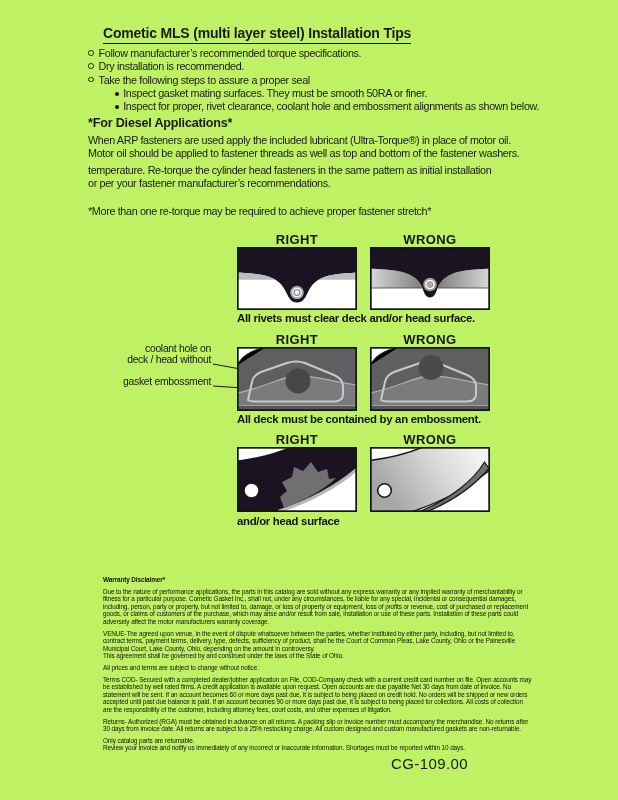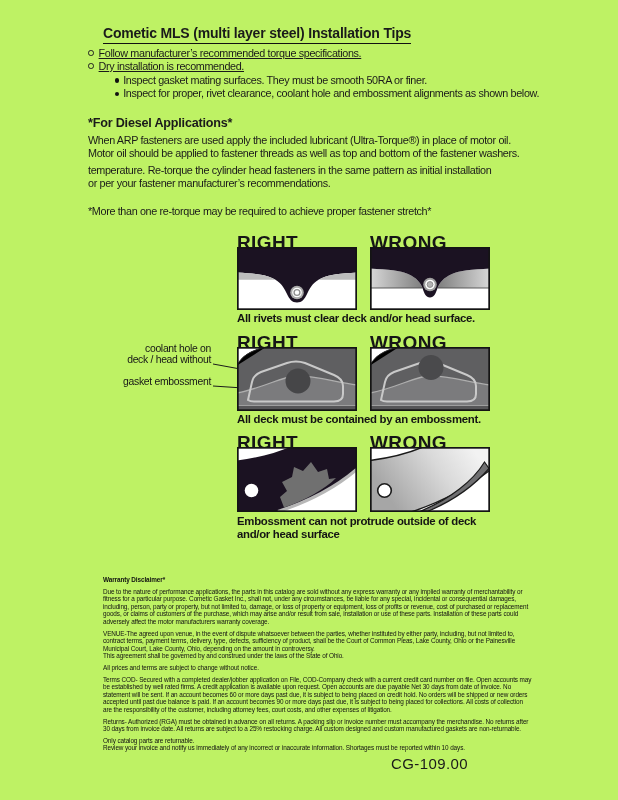--- a/index.html
+++ b/index.html
@@ -8,28 +8,28 @@
     font-family:"Liberation Sans","DejaVu Sans",sans-serif;color:#1a1a1a;
     overflow:hidden;margin:0 auto;
   }
   .abs{position:absolute;}
   .title{
     left:103px;top:25px;font-size:14px;font-weight:bold;letter-spacing:-0.2px;
     padding-bottom:2px;border-bottom:1.6px solid #111;white-space:nowrap;
   }
   .body-txt{font-size:10.8px;letter-spacing:-0.35px;line-height:13.3px;white-space:nowrap;}
   .bullets{left:88px;top:47px;}
-  .b-row{display:flex;align-items:baseline;text-decoration:underline;}
+  .b-row{display:flex;align-items:baseline;}
   .b-dot{width:3.6px;height:3.6px;border:1px solid #222;border-radius:50%;margin-right:5px;position:relative;top:-1.5px;flex:none;}
   .sb-row{display:flex;align-items:baseline;margin-left:27px;}
   .sb-dot{width:4.2px;height:4.2px;background:#111;border-radius:50%;margin-right:4px;position:relative;top:-1px;flex:none;}
   .h2{left:88px;top:116px;font-size:12.6px;font-weight:bold;letter-spacing:-0.2px;white-space:nowrap;text-align:center;}
   .para{left:88px;font-size:10.8px;letter-spacing:-0.35px;line-height:12.9px;}
   .para div{white-space:nowrap;}
-  .dg-label{font-size:19px;font-weight:bold;letter-spacing:0.4px;text-align:left;width:120px;color:#161616;}
+  .dg-label{font-size:13px;font-weight:bold;letter-spacing:0.4px;text-align:center;width:120px;color:#161616;}
   .dg-box{width:120px;height:63px;}
   .caption{font-size:11.4px;font-weight:bold;letter-spacing:-0.3px;white-space:nowrap;color:#141414;}
   .anno{font-size:10.4px;letter-spacing:-0.3px;width:123px;text-align:right;white-space:nowrap;color:#161616;}
   .legal{left:103px;top:576px;font-size:6.4px;letter-spacing:-0.1px;line-height:7.6px;color:#111;}
   .legal .lp{margin-bottom:4px;}
   .legal .lh{font-weight:bold;margin-bottom:4px;}
   .legal div{white-space:nowrap;}
   .footer-code{left:391px;top:755px;font-size:15px;letter-spacing:0.4px;color:#1a1a1a;}
   svg{display:block;}
 </style>
@@ -41,20 +41,24 @@
   <div class="abs title">Cometic MLS (multi layer steel) Installation Tips</div>
 
   <div class="abs bullets body-txt">
     <div class="b-row">
         <span class="b-dot"></span>
         <span>Follow manufacturer’s recommended torque specifications.</span>
       </div>
     <div class="b-row">
         <span class="b-dot"></span>
         <span>Dry installation is recommended.</span>
+      </div>
+    <div class="b-row">
+        <span class="b-dot"></span>
+        <span>Take the following steps to assure a proper seal</span>
       </div>
     <div class="sb-row">
         <span class="sb-dot"></span>
         <span>Inspect gasket mating surfaces.  They must be smooth 50RA or finer.</span>
       </div>
     <div class="sb-row">
         <span class="sb-dot"></span>
         <span>Inspect for proper, rivet clearance, coolant hole and embossment alignments as shown below.</span>
       </div>
   </div>
@@ -189,21 +193,20 @@
       <path d="M0,13.5 C22,10.5 39,6 53,0 L120,0 L120,23 C99,40.5 70,55.5 41,65 L0,65 Z" fill="url(#p3g)"></path>
       <path d="M0,13.5 C22,10.5 39,6 53,0" stroke="#1a1a1a" stroke-width="1.4" fill="none"></path>
       <path d="M41,65 C70,55.5 99,40 120,23" stroke="#1a1a1a" stroke-width="1.4" fill="none"></path>
       <path d="M52,63.5 C80,52 103,34 114.5,15 L119,21.5 C103,40 80,55 57.5,64.5 Z" fill="#6f6f71" stroke="#1a1a1a" stroke-width="1.2"></path>
       <circle cx="14.5" cy="43.5" r="6.8" fill="#ffffff" stroke="#1a1a1a" stroke-width="1.6"></circle>
       <rect x="0.8" y="0.8" width="118.4" height="63.4" fill="none" stroke="#141414" stroke-width="1.8"></rect>
     </svg>
   </div>
 
   <div class="abs caption" style="left:237px;top:515px;line-height:13px;">
-    <div>Embossment can not protrude outside of deck</div>
     <div>and/or head surface</div>
   </div>
 
   <div class="abs legal">
     <div class="lh">Warranty Disclaimer*</div>
     <div class="lp">
       <div>Due to the nature of performance applications, the parts in this catalog are sold without any express warranty or any implied warranty of merchantability or</div>
       <div>fitness for a particular purpose.  Cometic Gasket Inc., shall not, under any circumstances, be liable for any special, incidental or consequential damages,</div>
       <div>including, person, party or property, but not limited to, damage, or loss of property or equipment, loss of profits or revenue, cost of purchased or replacement</div>
       <div>goods, or claims of customers of the purchase, which may arise and/or result from sale, installation or use of these parts.  Installation of these parts could</div>

